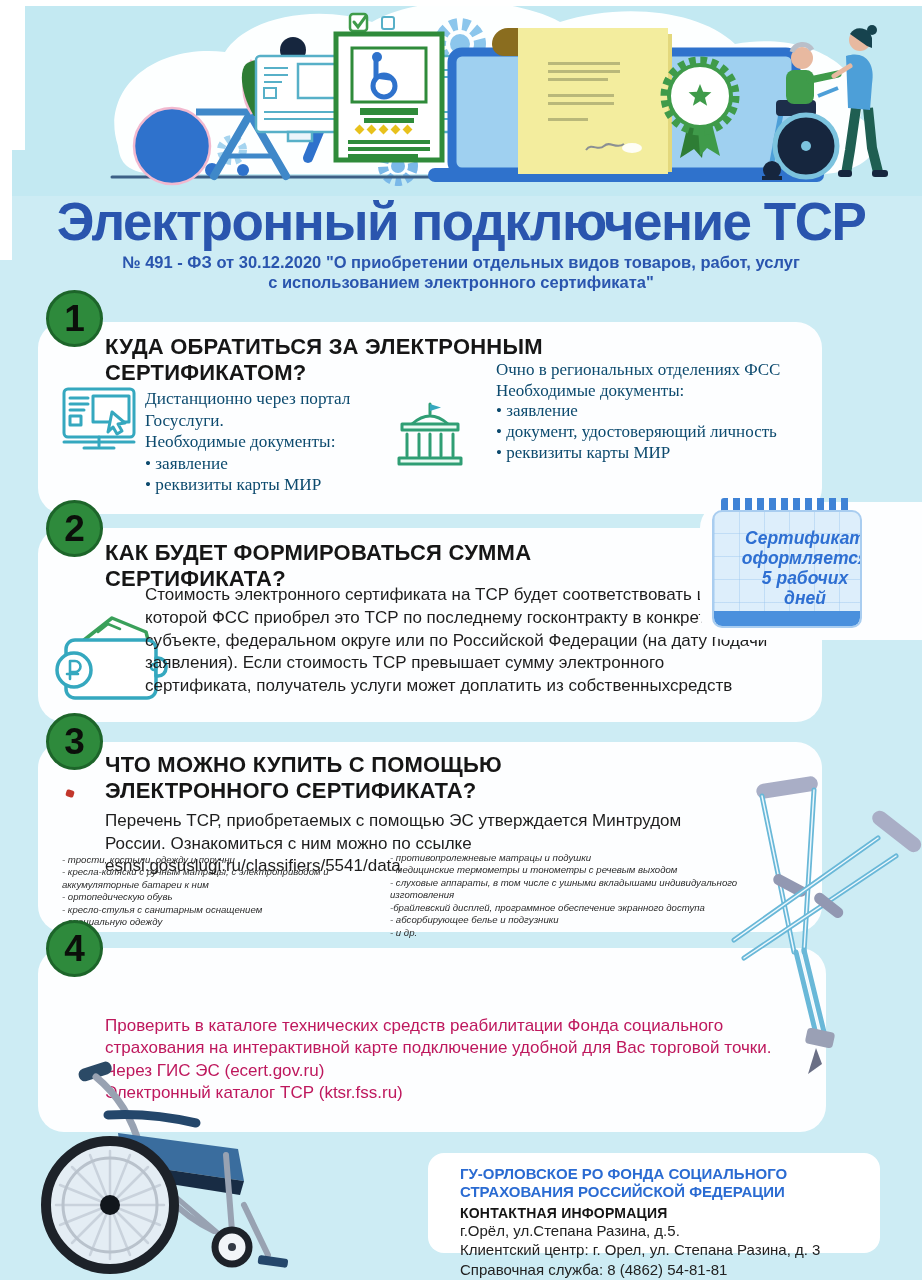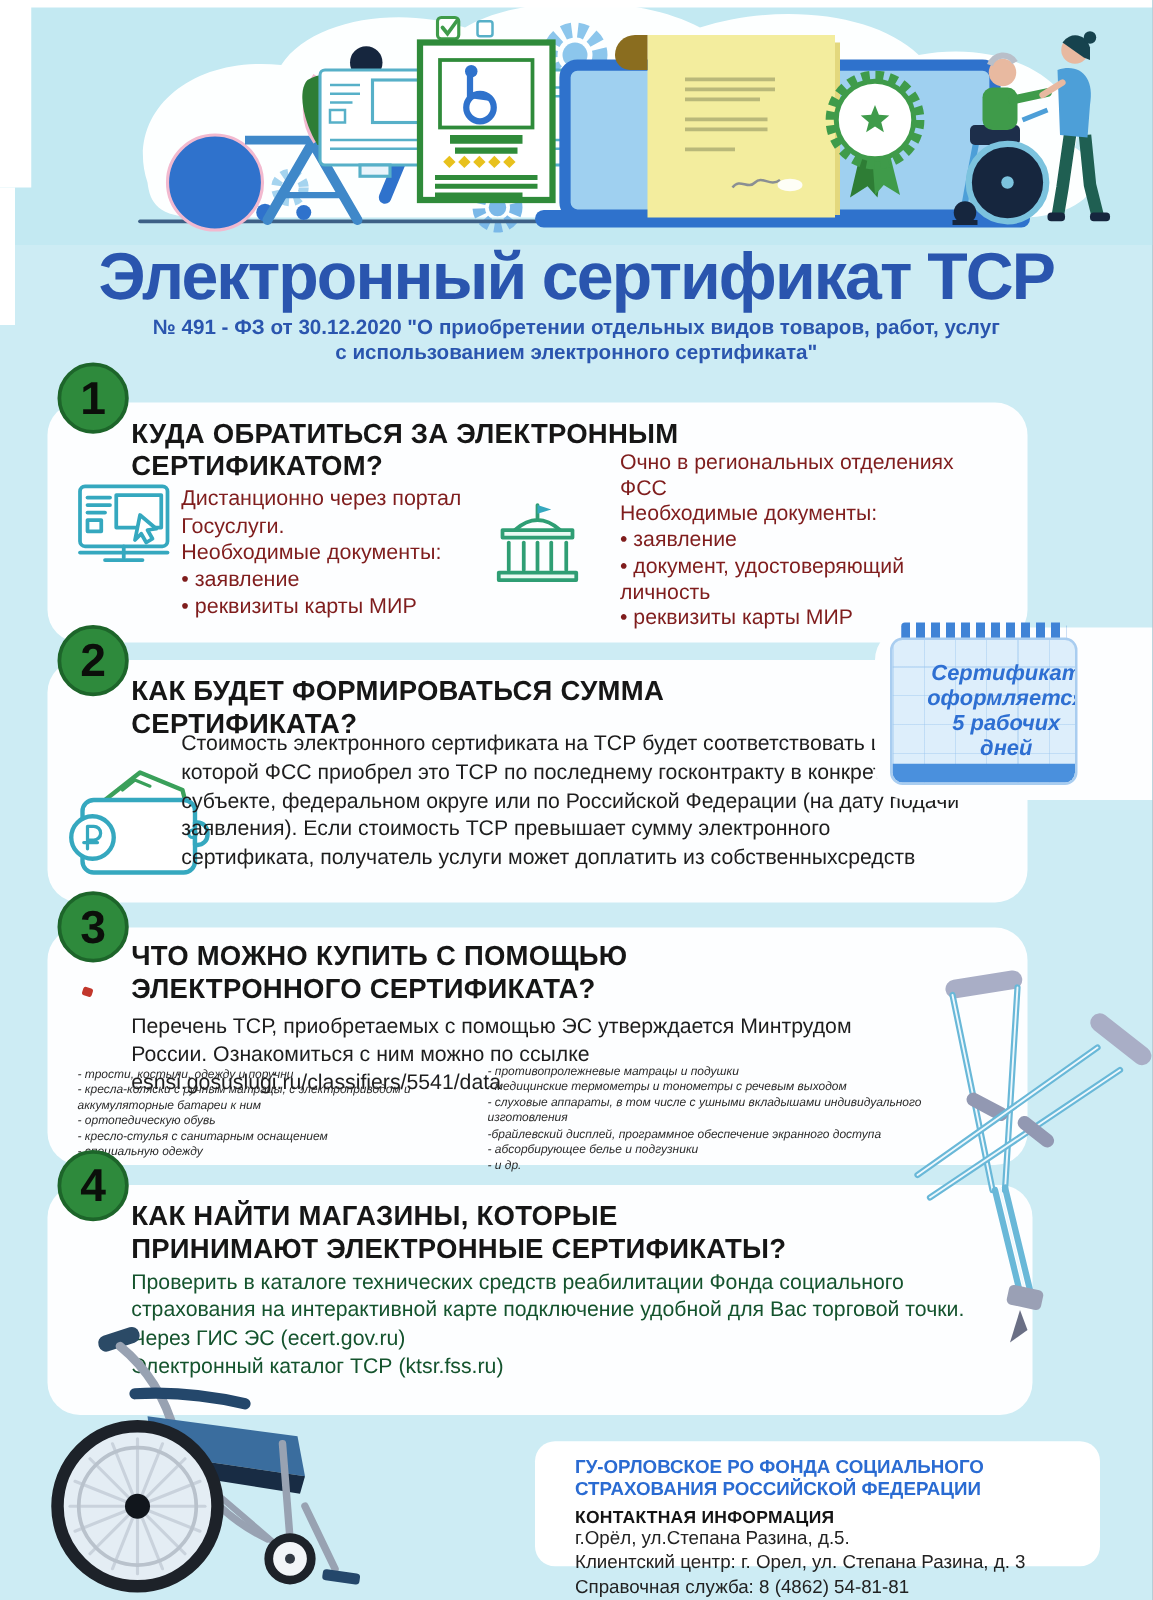--- a/index.html
+++ b/index.html
@@ -33,35 +33,35 @@
   }
   .card{position:absolute;left:38px;background:#fdfeff;border-radius:26px;z-index:2;padding-left:36px;}
   .card1{top:322px;width:748px;height:192px;}
   .card2{top:528px;width:748px;height:194px;}
   .card3{top:742px;width:748px;height:190px;}
   .card4{top:948px;width:752px;height:184px;}
 
   .h2{position:absolute;left:67px;top:12px;font-weight:bold;font-size:22px;color:#161616;line-height:1.17;letter-spacing:.2px;white-space:nowrap;}
   .card3 .h2{top:10px;}
 
-  .coltext{position:absolute;font-size:17.2px;color:#7f1d1d;}
+  .coltext{position:absolute;font-size:17.2px;color:#0c4a6e;font-family:Liberation Serif, serif;}
   .c1-left-icon{position:absolute;left:22px;top:62px;}
   .c1-left-text{left:107px;top:66px;width:262px;line-height:1.25;}
   .c1-right-icon{position:absolute;left:355px;top:80px;}
   .c1-right-text{left:458px;top:38px;width:290px;line-height:1.25;}
 
   .c2-icon{position:absolute;left:12px;top:78px;}
   .c2-body{position:absolute;left:107px;top:56px;width:625px;font-size:17px;line-height:1.34;color:#1d1d1d;}
 
   .c3-text{position:absolute;left:67px;top:68px;width:620px;font-size:17px;line-height:1.33;color:#1d1d1d;}
   .sm-list{position:absolute;font-size:9.6px;font-style:italic;color:#2b2b2b;line-height:1.3;}
   .sm-left{left:24px;top:112px;width:322px;}
   .sm-right{left:352px;top:110px;width:388px;}
 
-  .c4-text{position:absolute;left:67px;top:67px;width:668px;font-size:17px;line-height:1.32;color:#14532d;}
+  .c4-text{position:absolute;left:67px;top:67px;width:668px;font-size:17px;line-height:1.32;color:#be185d;}
 
   .red-speck{position:absolute;left:66px;top:790px;width:8px;height:7px;background:#c2372c;border-radius:2px;transform:rotate(18deg);z-index:3;}
 
   .badge-tab{position:absolute;left:700px;top:502px;width:222px;height:138px;background:#fdfeff;border-radius:26px 0 0 26px;z-index:3;}
   .badge{position:absolute;left:712px;top:498px;width:150px;height:134px;z-index:5;}
   .badge-spine{height:15px;margin:0 9px;border-radius:3px;
     background:repeating-linear-gradient(90deg,#3f83d6 0 7px,rgba(0,0,0,0) 7px 12px);}
   .badge-body{
     position:relative;height:114px;margin-top:-3px;border:2px solid #a9cdf0;border-radius:10px;
     background:#ddeefb;
@@ -220,21 +220,21 @@
         <path d="M850,34 a12,12 0 0 1 22,4 l0,10 l-5,-2 Z" fill="#16434e"></path>
         <circle cx="872" cy="30" r="5" fill="#16434e"></circle>
       </g>
     </svg>
   </div>
 
   <div class="scan-top"></div>
   <div class="scan-left1"></div>
   <div class="scan-left2"></div>
 
-  <div class="title">Электронный сертификат ТСР</div>
+  <div class="title">Электронный подключение ТСР</div>
   <div class="subtitle">
     <div>№ 491 - ФЗ от 30.12.2020 "О приобретении отдельных видов товаров, работ, услуг</div>
     <div>с использованием электронного сертификата"</div>
   </div>
 
   <div class="num" style="left:46px;top:290px;">1</div>
   <div class="num" style="left:46px;top:500px;">2</div>
   <div class="num" style="left:46px;top:713px;">3</div>
   <div class="num" style="left:46px;top:920px;">4</div>
 
@@ -326,24 +326,20 @@
       <div>- медицинские термометры и тонометры с речевым выходом</div>
       <div>- слуховые аппараты, в том числе с ушными вкладышами индивидуального изготовления</div>
       <div>-брайлевский дисплей, программное обеспечение экранного доступа</div>
       <div>- абсорбирующее белье и подгузники</div>
       <div>- и др.</div>
     </div>
   </section>
   <div class="red-speck"></div>
 
   <section class="card card4">
-    <div class="h2">
-      <div>КАК НАЙТИ МАГАЗИНЫ, КОТОРЫЕ</div>
-      <div>ПРИНИМАЮТ ЭЛЕКТРОННЫЕ СЕРТИФИКАТЫ?</div>
-    </div>
     <div class="c4-text">
       <div>Проверить в каталоге технических средств реабилитации Фонда социального страхования на интерактивной карте подключение удобной для Вас торговой точки.</div>
       <div>Через ГИС ЭС (ecert.gov.ru)</div>
       <div>Электронный каталог ТСР (ktsr.fss.ru)</div>
     </div>
   </section>
 
   <div class="badge-tab"></div>
   <div class="badge">
     <div class="badge-spine"></div>

